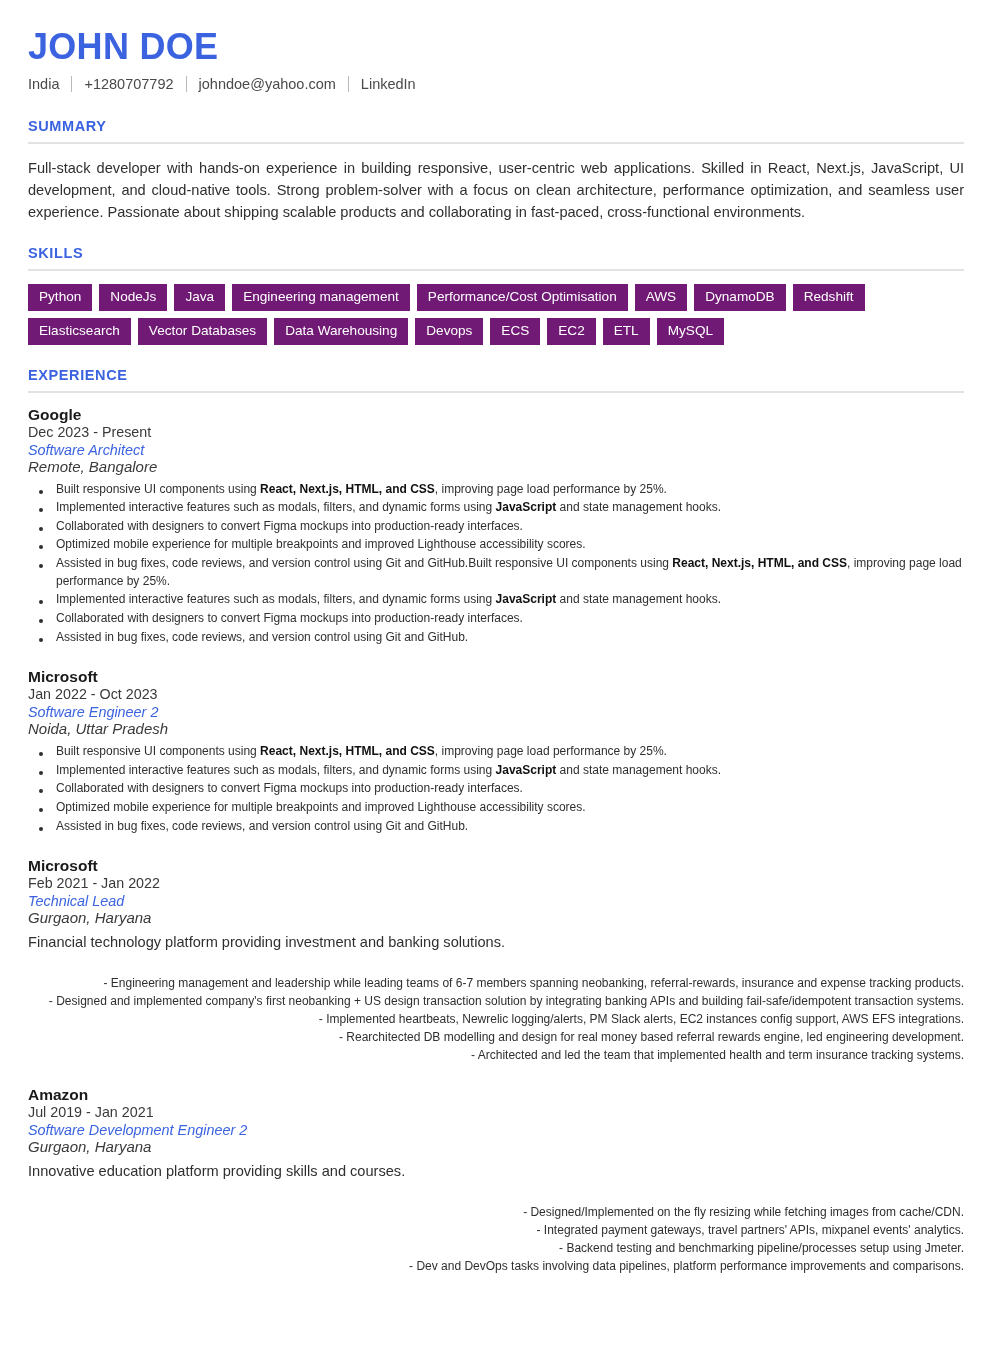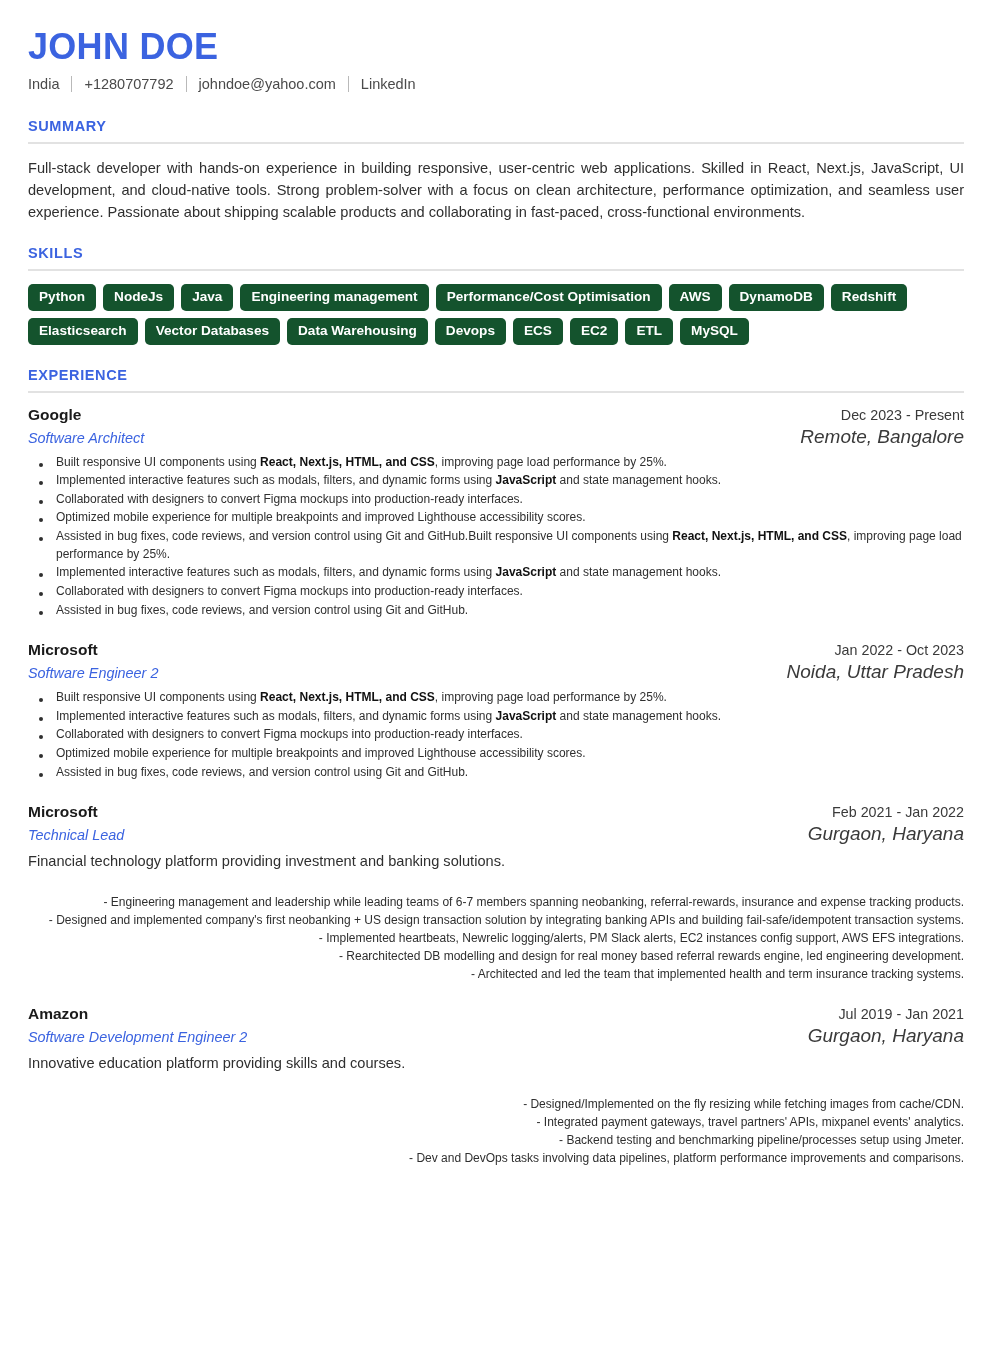--- a/index.html
+++ b/index.html
@@ -73,54 +73,54 @@
 
   
   .skills-wrap {
     display: flex;
     flex-wrap: wrap;
     gap: 7px 7px;
     margin-bottom: 22px;
     max-width: 965px;
   }
   .skill-chip {
-    background: #14532d;
+    background: #701a75;
     color: #ffffff;
     font-size: 13.6px;
     line-height: 1;
     padding: 6px 11px 7px 11px;
-    border-radius: 5px;
+    border-radius: 0;
     white-space: nowrap;
-    font-weight: bold;
   }
 
   
   .exp-item { margin-bottom: 22px; }
   .exp-row {
     display: flex;
     justify-content: space-between;
     align-items: baseline;
+    flex-direction: column;
   }
   .exp-company {
     font-size: 15.5px;
     font-weight: bold;
     color: #1a1a1a;
   }
   .exp-date {
     font-size: 14.3px;
     color: #3a3a3a;
     white-space: nowrap;
   }
   .exp-role {
     font-size: 14.4px;
     font-style: italic;
     color: #3b63e0;
   }
   .exp-location {
-    font-size: 19px;
+    font-size: 15px;
     font-style: italic;
     color: #3a3a3a;
     white-space: nowrap;
   }
   .exp-row.second { margin-top: 2px; margin-bottom: 6px; }
 
   ul.bullets {
     list-style: none;
     margin: 0;
     padding: 0;

